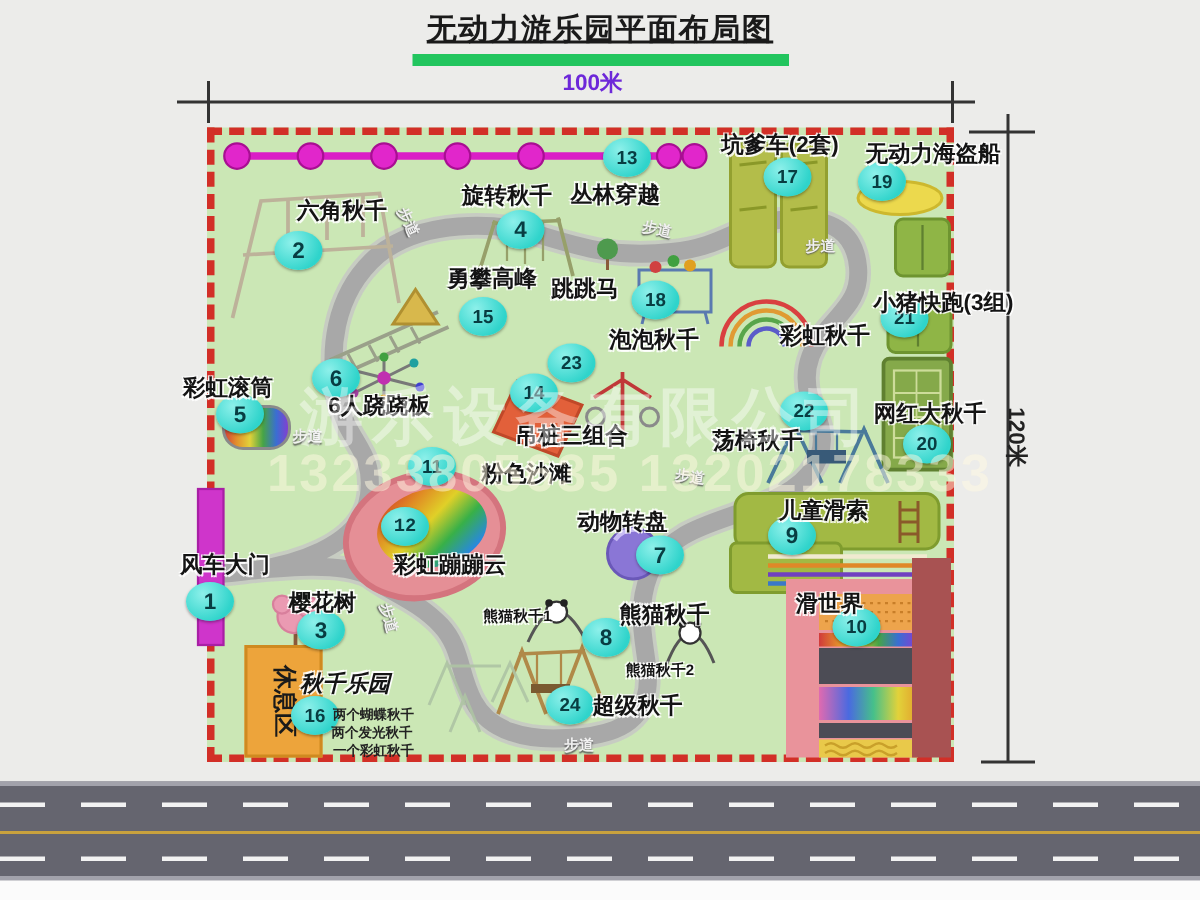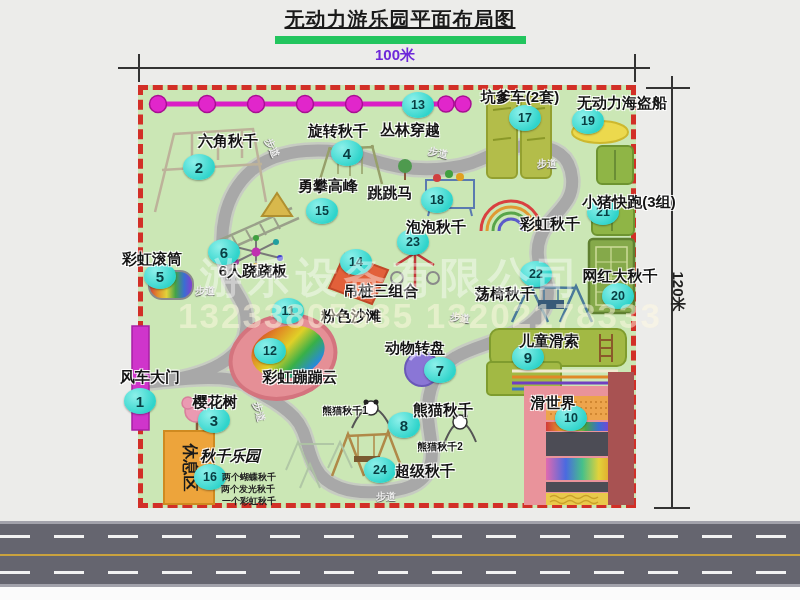--- a/index.html
+++ b/index.html
@@ -320,32 +320,32 @@
       <div class="badge" style="left: 199px; top: 167px;">2</div>
       <div class="badge" style="left: 214px; top: 420px;">3</div>
       <div class="badge" style="left: 347px; top: 153px;">4</div>
       <div class="badge" style="left: 160px; top: 276px;">5</div>
       <div class="badge" style="left: 224px; top: 252px;">6</div>
       <div class="badge" style="left: 440px; top: 370px;">7</div>
       <div class="badge" style="left: 404px; top: 425px;">8</div>
       <div class="badge" style="left: 528px; top: 357px;">9</div>
       <div class="badge b2" style="left: 571px; top: 418px;">10</div>
       <div class="badge b2" style="left: 288px; top: 311px;">11</div>
-      <div class="badge b2" style="left: 270px; top: 351px;">12</div>
+      <div class="badge b2" style="left: 270px; top: 351px; font-family: Liberation Mono, monospace;">12</div>
       <div class="badge b2" style="left: 418px; top: 105px;">13</div>
       <div class="badge b2" style="left: 356px; top: 262px;">14</div>
       <div class="badge b2" style="left: 311px; top: 211px; margin-left: 11px;">15</div>
       <div class="badge b2" style="left: 210px; top: 477px;">16</div>
       <div class="badge b2" style="left: 525px; top: 118px;">17</div>
       <div class="badge b2" style="left: 437px; top: 200px;">18</div>
       <div class="badge b2" style="left: 588px; top: 121px;">19</div>
       <div class="badge b2" style="left: 618px; top: 296px;">20</div>
       <div class="badge b2" style="left: 603px; top: 212px;">21</div>
       <div class="badge b2" style="left: 536px; top: 274px;">22</div>
-      <div class="badge b2" style="left: 413px; top: 242px;">23</div>
+      <div class="badge b2" style="left: 381px; top: 242px;">23</div>
       <div class="badge b2" style="left: 380px; top: 470px;">24</div>
       <div class="mlabel" style="left: 150px; top: 377px; transform: translate(-50%, -50%);">风车大门</div>
       <div class="mlabel" style="left: 228px; top: 141px; transform: translate(-50%, -50%);">六角秋千</div>
       <div class="mlabel" style="left: 338px; top: 131px; transform: translate(-50%, -50%);">旋转秋千</div>
       <div class="mlabel" style="left: 410px; top: 130px; transform: translate(-50%, -50%);">丛林穿越</div>
       <div class="mlabel" style="left: 520px; top: 97px; transform: translate(-50%, -50%);">坑爹车(2套)</div>
       <div class="mlabel" style="left: 622px; top: 103px; transform: translate(-50%, -50%);">无动力海盗船</div>
       <div class="mlabel" style="left: 629px; top: 202px; transform: translate(-50%, -50%);">小猪快跑(3组)</div>
       <div class="mlabel" style="left: 304px; top: 186px; transform: translate(-50%, -50%); margin-left: 24px;">勇攀高峰</div>
       <div class="mlabel" style="left: 390px; top: 193px; transform: translate(-50%, -50%);">跳跳马</div>

